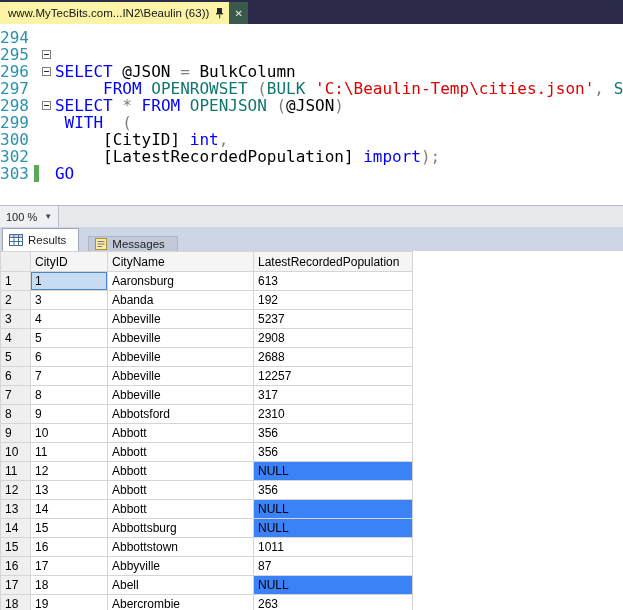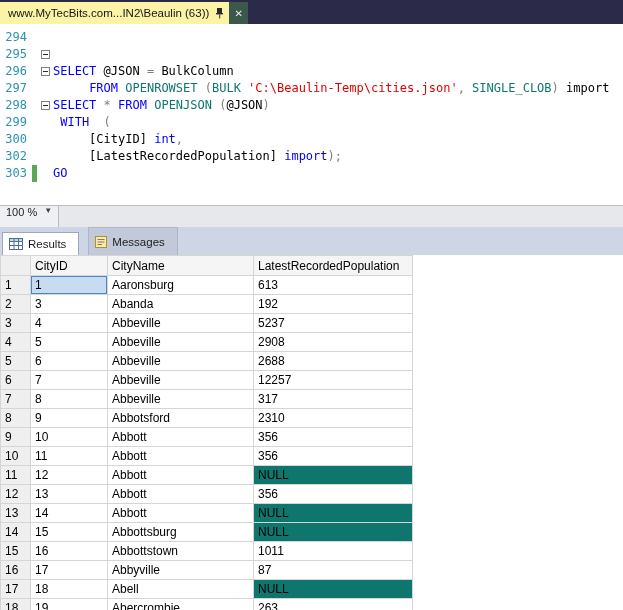--- a/index.html
+++ b/index.html
@@ -14,65 +14,65 @@
   .doc-tab { background:#FBF3A6; display:flex; align-items:center; gap:6px;
              padding:0 5px 0 8px; font-size:11.5px; color:#151515; }
   .pin-icon { display:flex; align-items:center; }
   .close-box { width:19px; margin-top:0; background:#3A594B; color:#E8E8E8;
                display:flex; align-items:center; justify-content:center;
                font-size:10px; cursor:default; }
 
   
   .editor { flex:0 0 181px; background:#FFFFFF; overflow:hidden; padding-top:5px; }
   .code-line { display:flex; height:17px; line-height:17px; white-space:pre;
-               font-family:"DejaVu Sans Mono", monospace; font-size:12px; }
+               font-family:"DejaVu Sans Mono", monospace; font-size:16px; }
   .ln { flex:0 0 32px; text-align:right; padding-right:5px; color:#2B91AF; }
   .chg { flex:0 0 5px; }
   .chg-green { background:#5BA85B; }
   .foldcol { flex:0 0 16px; display:flex; align-items:center; justify-content:center; }
   .fold-box { width:9px; height:9px; border:1px solid #7F7F7F; background:#fff;
               position:relative; display:inline-block; }
   .fold-box::after { content:""; position:absolute; left:1px; right:1px; top:3px;
                      height:1px; background:#2b2b2b; }
   .codetext { white-space:pre; }
   .tok-kw { color:#0000FF; }
   .tok-pl { color:#000000; }
   .tok-op { color:#7F7F7F; }
   .tok-fn { color:#0f766e; }
   .tok-str { color:#E00000; }
 
   
   .zoom-bar { flex:0 0 22px; background:#E6E8EC; border-top:1px solid #B9BDC9;
               display:flex; align-items:stretch; }
-  .zoom-ctrl { display:flex; align-items:flex-start; gap:7px; padding:0 6px;
+  .zoom-ctrl { display:flex; align-items:center; gap:7px; padding:0 6px;
                font-size:11px; color:#222; background:#EFF0F3;
                border-right:1px solid #B9BDC9; }
   .zoom-arrow { font-size:8px; color:#444; }
   .hscroll { flex:1; background:#E6E8EC; }
 
   
   .rtabs { flex:0 0 24px; background:#CED5E4; display:flex; align-items:flex-end;
            padding-left:2px; gap:9px; }
-  .rtab { height:28px; display:flex; align-items:center; gap:5px;
+  .rtab { height:15px; display:flex; align-items:center; gap:5px;
           padding:0 12px 0 6px; font-size:11.5px; color:#1c1c1c;
           background:#C2C9D9; border:1px solid #ADB5C6; border-bottom:none; }
   .rtab.active { background:#FFFFFF; height:23px; border-color:#9FA8BB; }
   .rtab .icon { display:flex; align-items:center; }
 
   
   .grid-wrap { flex:1 1 auto; background:#FFFFFF; overflow:hidden; }
   table { border-collapse:collapse; font-size:12px; table-layout:fixed; }
   th, td { border:1px solid #D5D5D5; height:19px; padding:0 4px; text-align:left;
            font-weight:normal; white-space:nowrap; overflow:hidden; }
   thead th { background:#F5F5F5; height:20px; }
   th.rowhdr { background:#EFEFEF; width:30px; min-width:30px; }
   th.colhdr:nth-child(2), td:nth-child(2) { width:77px; min-width:77px; }
   th.colhdr:nth-child(3), td:nth-child(3) { width:146px; min-width:146px; }
   th.colhdr:nth-child(4), td:nth-child(4) { width:159px; min-width:159px; }
-  td.null-cell { background:#0f766e; }
+  td.null-cell { background:#3b82f6; }
   td.selected { background:#C7DCF1; box-shadow: inset 0 0 0 1px #4E86C6; }
 </style>
 </head>
 <body>
 
 <div class="window">
 
   <div class="tab-bar">
     <div class="doc-tab">
       <span class="tab-title">www.MyTecBits.com...IN2\Beaulin (63))</span>

